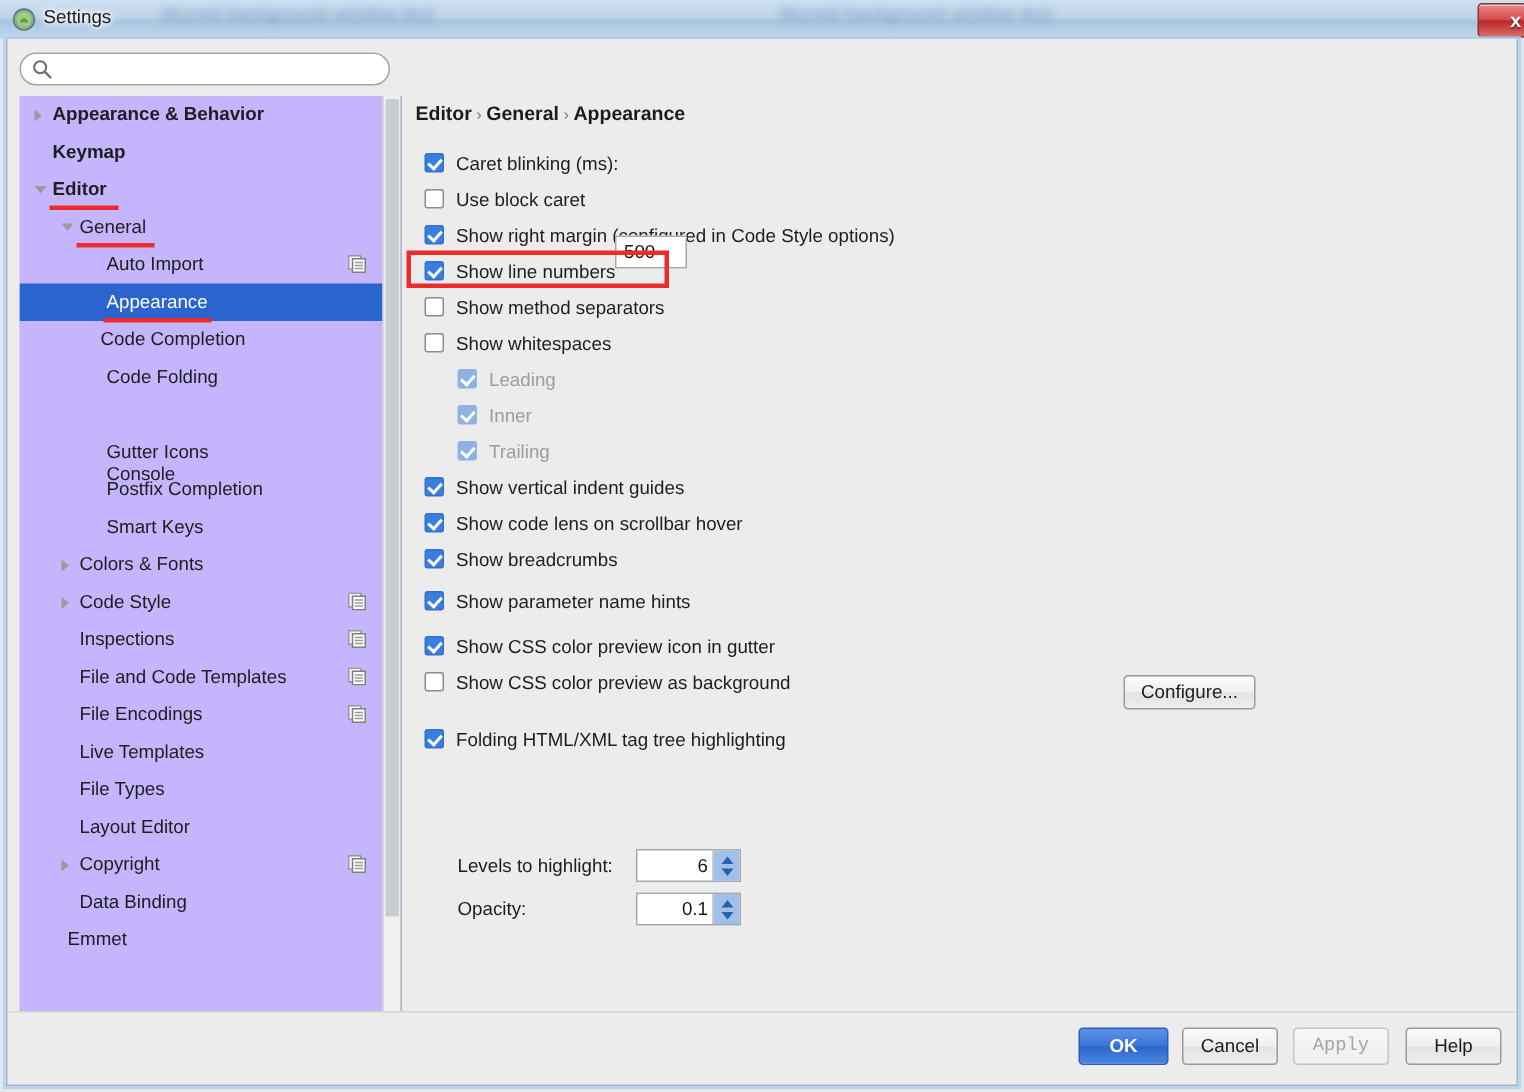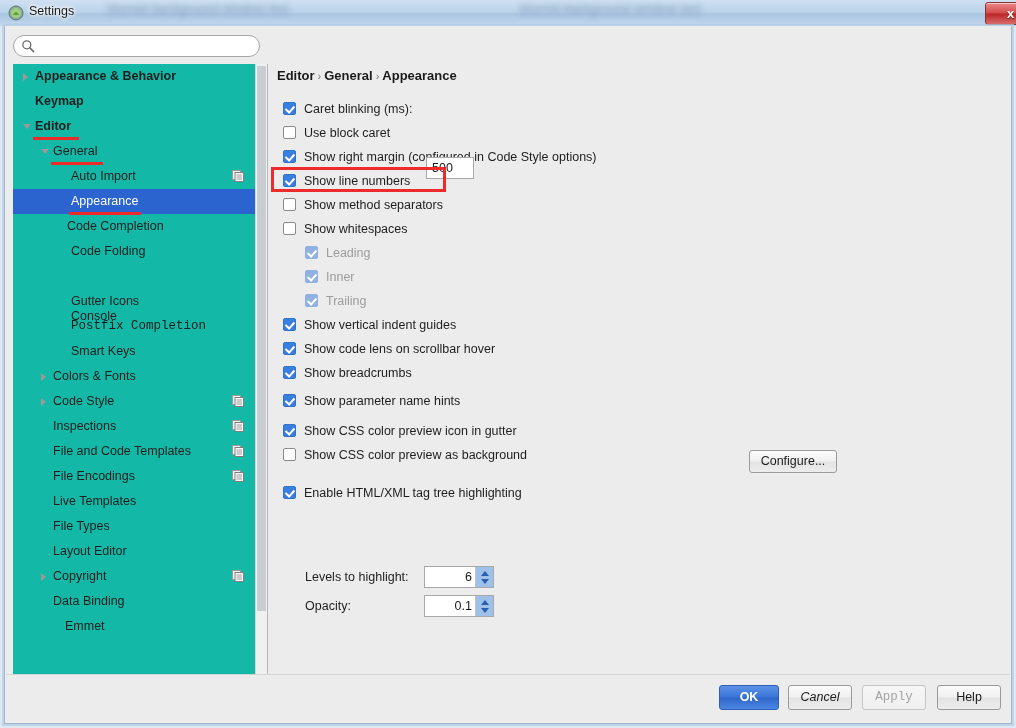--- a/index.html
+++ b/index.html
@@ -132,21 +132,21 @@
   }
 
   
   #sidebar {
     position: absolute;
     left: 8px; top: 38px;
     width: 255px; height: 628px;
     box-sizing: border-box;
     border: 1px solid #b6b6b6;
     border-left: none; border-top: none; border-bottom: none;
-    background: #14b8a6;
+    background: #c4b5fd;
     overflow: hidden;
   }
   #tree {
     position: absolute;
     left: 0; top: 0;
     width: 244px;
     height: 628px;
   }
   .tree-row {
     position: relative;
@@ -363,21 +363,21 @@
 
   
   #buttonbar {
     position: absolute;
     left: 1px; bottom: 1px;
     width: 1004px; height: 47px;
     background: #ececed;
     border-top: 1px solid #d4d4d4;
   }
   #ok-btn     { position: absolute; right: 231px; top: 10px; width: 60px; height: 25px; line-height: 23px; }
-  #cancel-btn { position: absolute; right: 158px; top: 10px; width: 64px; height: 25px; line-height: 23px; font-style: italic; }
+  #cancel-btn { position: absolute; right: 158px; top: 10px; width: 64px; height: 25px; line-height: 23px; }
   #apply-btn  { position: absolute; right: 84px;  top: 10px; width: 64px; height: 25px; line-height: 23px; font-family: Liberation Mono, monospace; }
   #help-btn   { position: absolute; right: 9px;   top: 10px; width: 64px; height: 25px; line-height: 23px; }
 </style>
 </head>
 <body>
 
 <div id="window">
 
   <div id="titlebar">
     <div class="ghost g1">blurred background window text</div>
@@ -447,21 +447,21 @@
           <div class="tree-row">
             <span class="label" style="left: 58px;">Code Folding</span>
           </div>
           <div class="tree-row">
             <span class="label" style="left: 58px; margin-top: 40px;">Console</span>
           </div>
           <div class="tree-row">
             <span class="label" style="left: 58px;">Gutter Icons</span>
           </div>
           <div class="tree-row">
-            <span class="label" style="left: 58px; font-family: Liberation Mono, monospace;">Postfix Completion</span>
+            <span class="label" style="left: 58px;">Postfix Completion</span>
           </div>
           <div class="tree-row">
             <span class="label" style="left: 58px;">Smart Keys</span>
           </div>
           <div class="tree-row">
             <div class="twisty closed" style="left: 28px;"></div>
             <span class="label" style="left: 40px;">Colors &amp; Fonts</span>
           </div>
           <div class="tree-row">
             <div class="twisty closed" style="left: 28px;"></div>
@@ -521,21 +521,21 @@
               <rect x="3" y="2.5" width="8.5" height="9" fill="#fdfdfd" stroke="#7f7f7f"></rect>
               <line x1="4.5" y1="5" x2="10" y2="5" stroke="#9a9a9a"></line>
               <line x1="4.5" y1="7" x2="10" y2="7" stroke="#9a9a9a"></line>
               <line x1="4.5" y1="9" x2="10" y2="9" stroke="#9a9a9a"></line>
             </svg>
           </div>
           <div class="tree-row">
             <span class="label" style="left: 40px;">Data Binding</span>
           </div>
           <div class="tree-row">
-            <span class="label" style="left: 52px; text-align: center;">Emmet</span>
+            <span class="label" style="left: 32px; text-align: center;">Emmet</span>
           </div>
         </div>
       <div id="tree-scroll-track">
         <div id="tree-scroll-thumb"></div>
       </div>
     </div>
 
     <div id="content">
 
       <div id="options-host">
@@ -594,25 +594,25 @@
           <div class="opt" style="top: 336px;">
             <span class="cb on"></span>
             <span class="txt">Show CSS color preview icon in gutter</span>
           </div>
           <div class="opt" style="top: 360px;">
             <span class="cb"></span>
             <span class="txt">Show CSS color preview as background</span>
           </div>
           <div class="opt" style="top: 398px;">
             <span class="cb on"></span>
-            <span class="txt">Enable HTML/XML tag tree highlighting</span>
+            <span class="txt">Folding HTML/XML tag tree highlighting</span>
           </div>
         </div>
 
-      <input class="tfield" id="caret-blink-field" style="left: 157px; top: 71px; width: 48px;" type="text" value="500">
+      <input class="tfield" id="caret-blink-field" style="left: 141px; top: 71px; width: 48px;" type="text" value="500">
 
       <div class="btn" id="configure-btn">Configure...</div>
 
       <div class="spin-label" style="left:36px; top:481px;">Levels to highlight:</div>
       <div class="spin" style="left:155px; top:480px;">
         <div class="val">6</div>
         <div class="btns">
           <div class="up"></div>
           <div class="dn"></div>
         </div>

